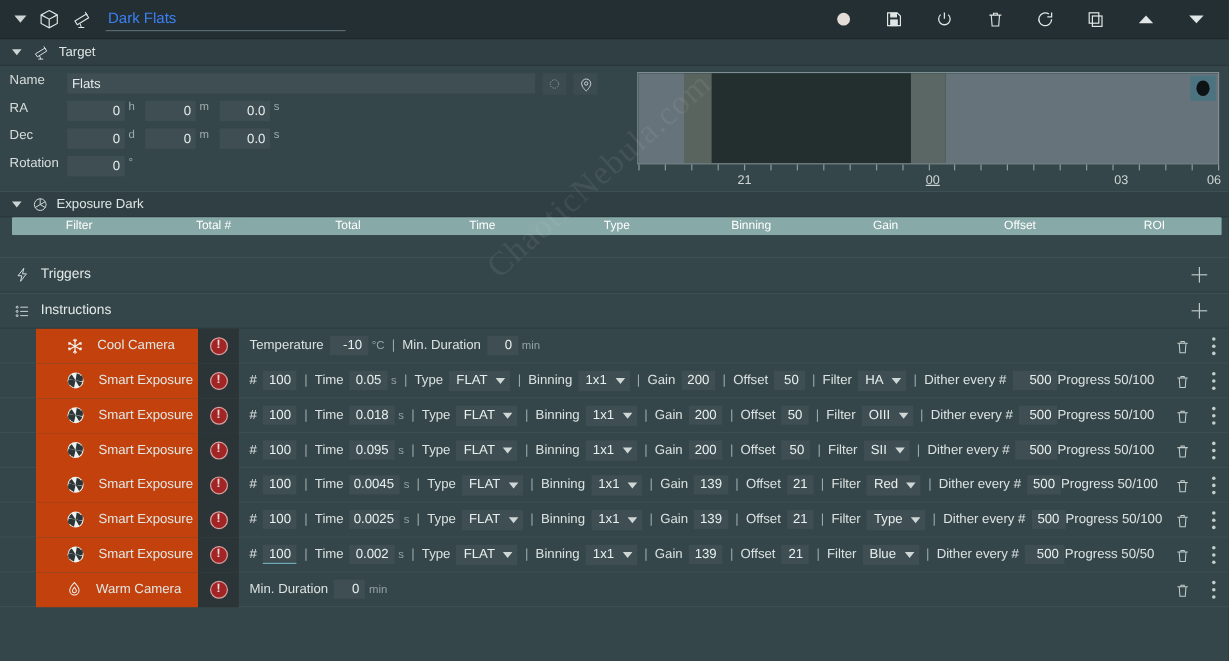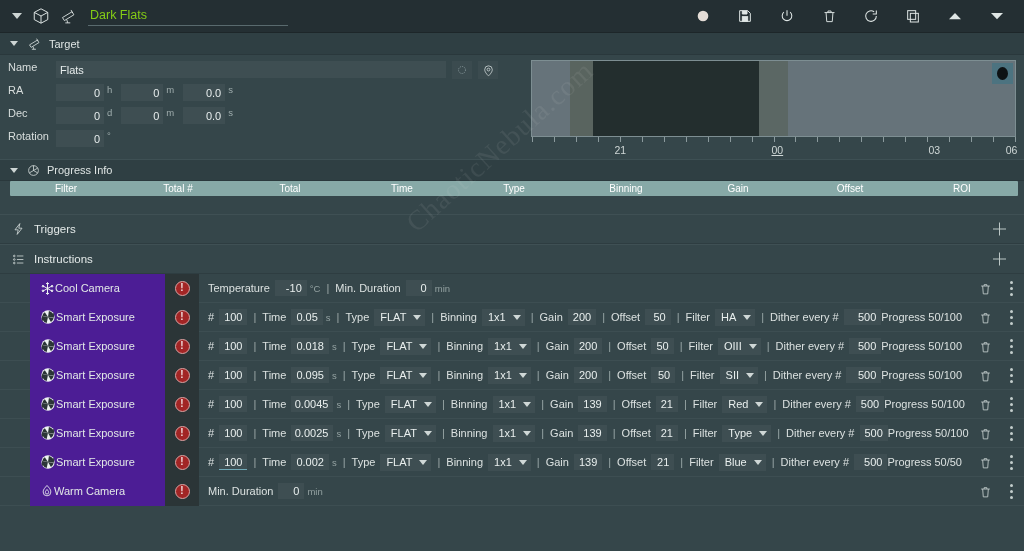--- a/index.html
+++ b/index.html
@@ -28,21 +28,21 @@
     height: 33px; background: #242f33;
     display: flex; align-items: center; padding: 0 8px;
     border-bottom: 1px solid #1d2629;
   }
   .caret-down {
     width: 0; height: 0; margin-right: 9px; margin-left: 4px;
     border-left: 5px solid transparent; border-right: 5px solid transparent;
     border-top: 6px solid #cdd5d4;
   }
   .title-text {
-    font-size: 12.5px; color: #84cc16; margin-left: 10px;
+    font-size: 12.5px; color: #3b82f6; margin-left: 10px;
     border-bottom: 1px solid #596a6e; padding: 2px 2px 3px 2px;
     min-width: 200px;
   }
   .tb-icons { margin-left: auto; display: flex; align-items: center; gap: 24px; padding-right: 10px; }
   .tb-icons .ico { width: 18px; height: 18px; display: flex; align-items: center; justify-content: center; }
   .tb-icons svg { display: block; }
 
   
   .panel { background: #35464a; }
   .section-head {
@@ -114,22 +114,22 @@
   .plus:before { left: 0; top: 6px; width: 13px; height: 1.4px; }
   .plus:after { top: 0; left: 6px; height: 13px; width: 1.4px; }
 
   
   .instr-list { background: #35464a; }
   .irow {
     position: relative; display: flex; align-items: center; height: 29px;
     border-bottom: 1px solid #3d4e52; padding-left: 30px;
   }
   .iname {
-    width: 135px; height: 29px; background: #4c1d95;
-    display: flex; align-items: center; padding-left: 10px; gap: 0;
+    width: 135px; height: 29px; background: #c2410c;
+    display: flex; align-items: center; padding-left: 25px; gap: 11px;
     flex: 0 0 135px;
   }
   .iname .nm { font-size: 11px; color: #e2e8e7; }
   .ibadgewrap {
     width: 34px; height: 29px; background: #2b3537; flex: 0 0 34px;
     display: flex; align-items: center; justify-content: center;
   }
   .warnbadge {
     width: 15px; height: 15px; border-radius: 50%;
     background: #a22525; border: 1.4px solid #d9a3a3;
@@ -347,21 +347,21 @@
 
   <div>
     <div class="section-head" style="background:#2f3f43;border-top:1px solid #3e5054">
       <div class="tri"></div>
       <span>
         <svg class="icon-svg" width="13" height="13" viewBox="0 0 24 24" fill="none" stroke="#dfe6e5" stroke-width="1.4">
           <circle cx="12" cy="12" r="9"></circle>
             <path d="M12 3v9l7.8 4.5M12 12 4.2 16.5M12 12l7.8-4.5"></path>
         </svg>
       </span>
-      <span class="sh-label">Progress Info</span>
+      <span class="sh-label">Exposure Dark</span>
     </div>
     <div class="exp-head-row" id="exp-columns">
         <div style="flex: 1 1 0%;">Filter</div>
         <div style="flex: 1 1 0%;">Total #</div>
         <div style="flex: 1 1 0%;">Total</div>
         <div style="flex: 1 1 0%;">Time</div>
         <div style="flex: 1 1 0%;">Type</div>
         <div style="flex: 1 1 0%;">Binning</div>
         <div style="flex: 1 1 0%;">Gain</div>
         <div style="flex: 1 1 0%;">Offset</div>

